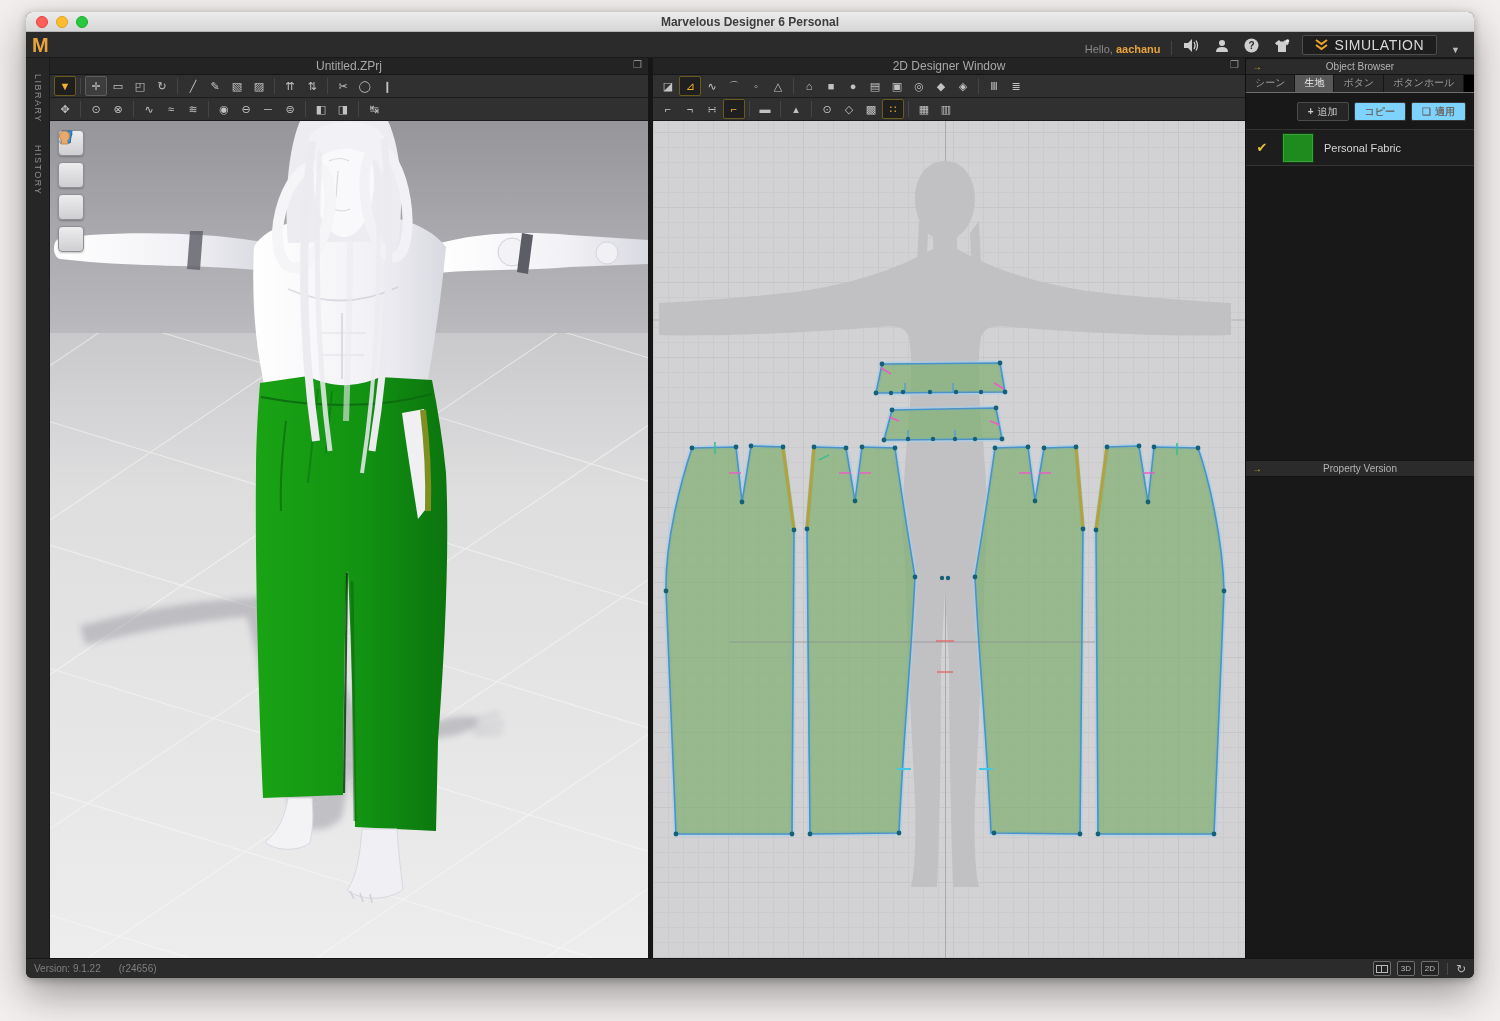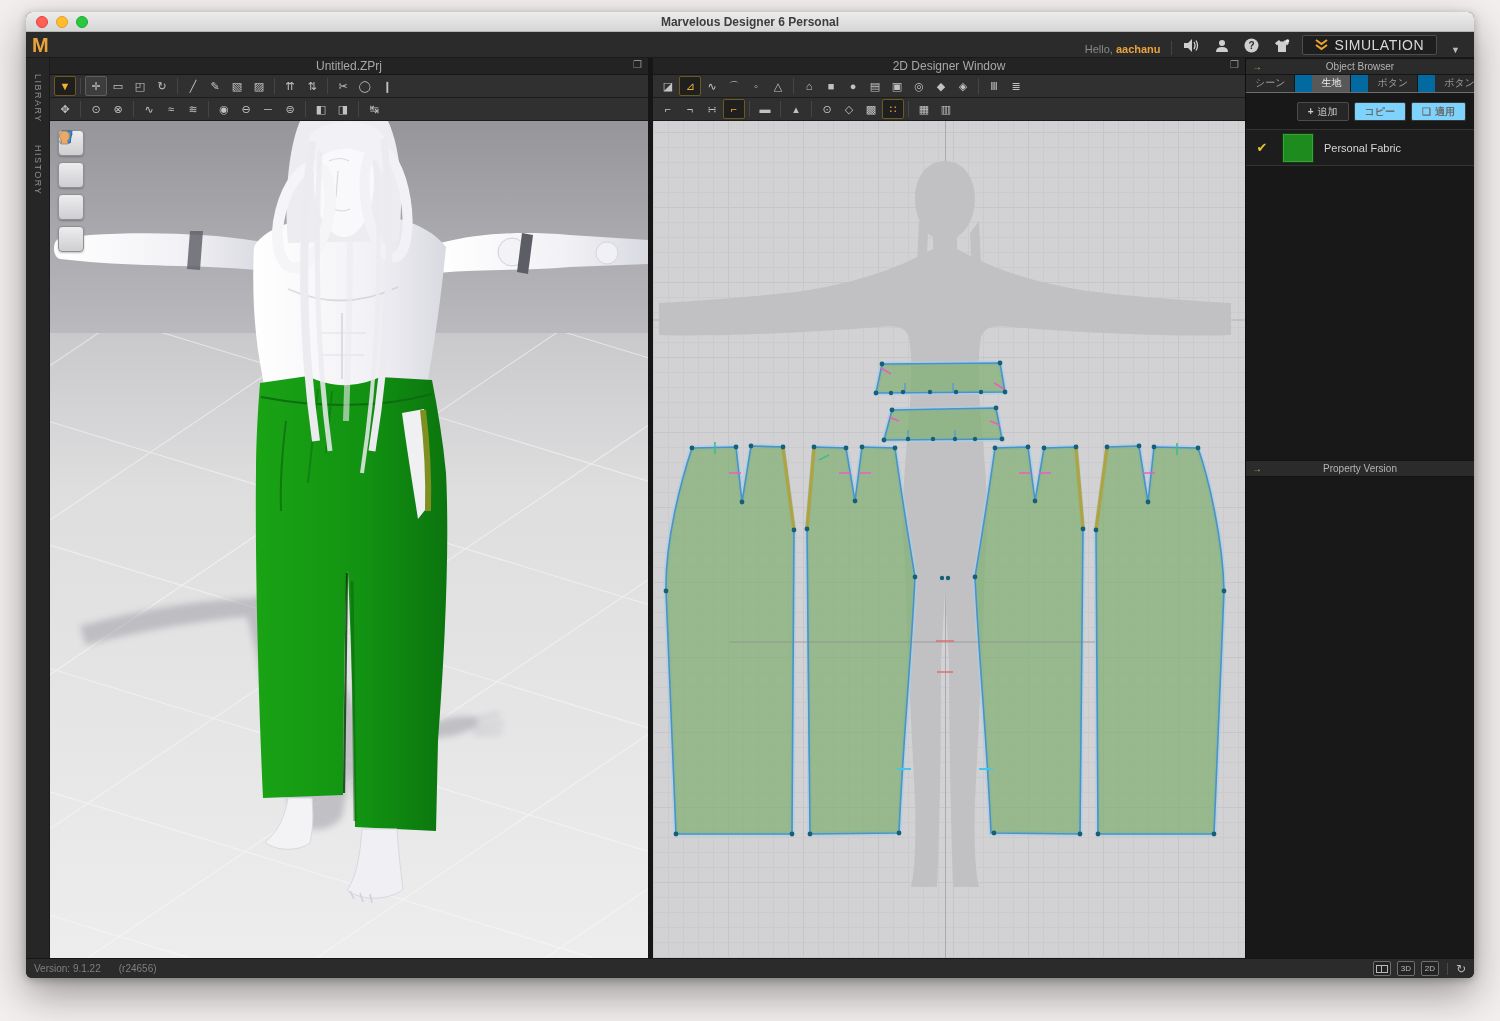--- a/index.html
+++ b/index.html
@@ -55,21 +55,21 @@
     background-size:1px 100%,100% 100%,100% 100%,100% 100%,100% 100%;
     background-position:292px 0,0 0,0 0,0 0,0 0;
     background-repeat:no-repeat,repeat,repeat,repeat,repeat; }
   .canvas2d svg { position:absolute; inset:0; }
   
   .rightcol { width:229px; background:#181818; border-left:1px solid #101010; display:flex; flex-direction:column; }
   .sec-header { height:17px; background:#2b2b2b; border-bottom:1px solid #141414; border-top:1px solid #141414; position:relative; display:flex; align-items:center; justify-content:center; flex:0 0 auto; }
   .sec-header .sh-label { font-size:10px; color:#b4b4b4; }
   .sec-header .sh-arrow { position:absolute; left:6px; font-size:10px; color:#c8a43c; cursor:pointer; }
   .ob-body { height:385px; display:flex; flex-direction:column; flex:0 0 auto; }
-  .ob-tabs { height:18px; display:flex; align-items:flex-end; background:#0369a1; border-bottom:1px solid #6e6e6e; flex:0 0 auto;gap:17px; }
+  .ob-tabs { height:18px; display:flex; align-items:flex-end; background:#000000; border-bottom:1px solid #6e6e6e; flex:0 0 auto; }
   .ob-tab { font-size:10px; color:#9a9a9a; padding:3px 9px 2px; background:#2a2a2a; border-right:1px solid #151515; cursor:pointer; white-space:nowrap; }
   .ob-tab.active { background:#585858; color:#f0f0f0; }
   .ob-actions { display:flex; justify-content:flex-end; gap:5px; padding:9px 8px 8px; }
   .ob-act { height:19px; display:flex; align-items:center; gap:4px; font-size:10px; color:#cfcfcf; background:#262626; border:1px solid #4c4c4c; border-radius:2px; padding:0 10px; cursor:pointer; }
   .ob-act.disabled { color:#6a6a6a; border-color:#383838; background:#7dd3fc;font-weight:bold; }
   .fabric-row { display:flex; align-items:center; gap:10px; height:37px; border-top:1px solid #333; border-bottom:1px solid #333; background:#1d1d1d; padding:0 6px; cursor:pointer; }
   .fab-check { color:#e8c33a; font-size:13px; width:20px; text-align:center; }
   .fab-swatch { width:32px; height:30px; border:1px solid #0c3d0c; box-shadow:inset 0 0 0 1px rgba(255,255,255,.15); }
   .fab-name { font-size:11px; color:#d6d6d6; }
   .pe-body { flex:1 1 auto; background:#181818; }

